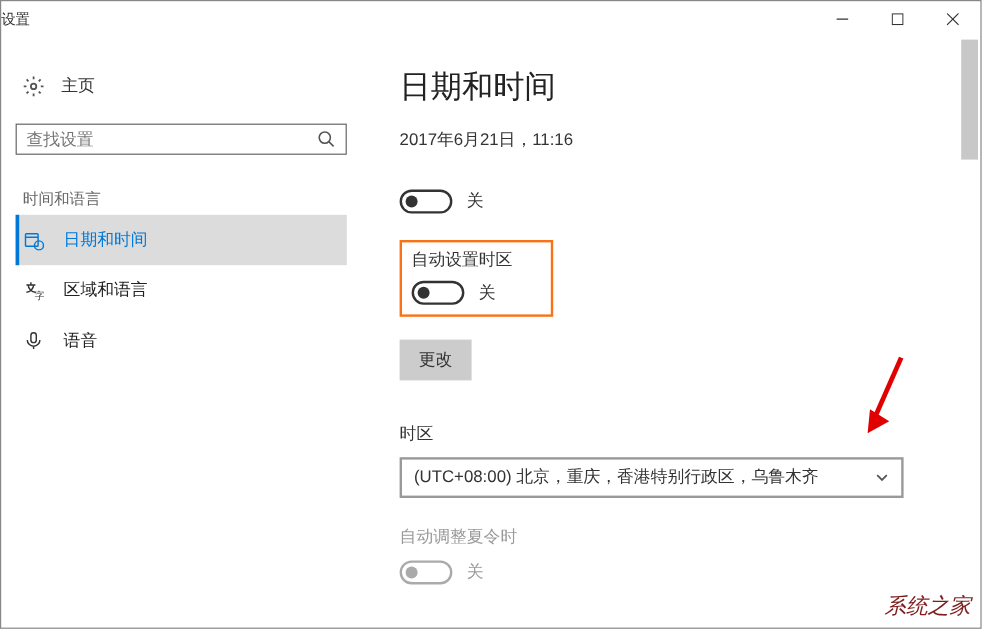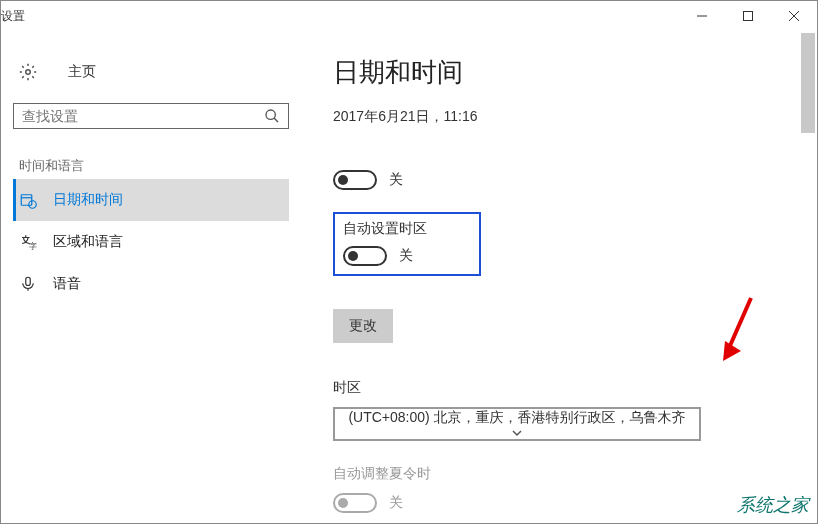--- a/index.html
+++ b/index.html
@@ -3,50 +3,50 @@
 <meta charset="utf-8">
 <style>
 * { margin: 0; padding: 0; box-sizing: border-box; font-family: "Microsoft YaHei", "Segoe UI", sans-serif; }
 body { background: #fff; width: 818px; height: 524px; overflow: hidden; position: relative; border: 1px solid #888; }
 .titlebar { height: 30px; display: flex; align-items: center; font-size: 12px; color: #333; }
 .titlebar-controls { position: absolute; right: 0; top: 0; display: flex; }
 .tb-btn { width: 46px; height: 30px; display: flex; align-items: center; justify-content: center; font-size: 11px; cursor: default; }
 .tb-btn svg { width: 10px; height: 10px; }
 .content { display: flex; height: calc(100% - 30px); }
 .sidebar { width: 300px; padding: 24px 12px 0 12px; }
-.home-row { display: flex; align-items: center; padding: 8px 6px; gap: 31px; font-size: 14px; color: #333; margin-bottom: 14px; }
+.home-row { display: flex; align-items: center; padding: 8px 6px; gap: 14px; font-size: 14px; color: #333; margin-bottom: 14px; }
 .gear { width: 18px; height: 18px; }
 .search-box { border: 1px solid #666; height: 26px; display: flex; align-items: center; padding: 0 8px; margin-bottom: 28px; }
 .search-box input { border: none; outline: none; flex: 1; font-size: 14px; background: transparent; }
 .search-box .sicon { width: 16px; height: 16px; color: #555; }
 .section-label { font-size: 13px; color: #666; margin-bottom: 4px; padding-left: 6px; }
 .nav-item { display: flex; align-items: center; gap: 16px; padding: 12px 6px; font-size: 14px; color: #222; cursor: default; }
 .nav-item.active { color: #0078d7; background: #dcdcdc; border-left: 3px solid #0078d7; padding-left: 3px; }
 .nav-item .nicon { width: 18px; height: 18px; flex-shrink: 0; }
 .main { flex: 1; padding: 24px 20px 0 32px; overflow: hidden; position: relative; }
 .main h1 { font-size: 26px; font-weight: 400; color: #222; margin-bottom: 18px; }
-.datetime-line { font-size: 14px; color: #333; margin-bottom: 44px; }
+.datetime-line { font-size: 14px; color: #333; margin-bottom: 32px; }
 .setting-label { font-size: 14px; color: #333; margin-bottom: 10px; }
 .setting-label.disabled { color: #999; }
 .toggle-row { display: flex; align-items: center; gap: 12px; margin-bottom: 22px; }
 .toggle { width: 44px; height: 20px; border: 2px solid #333; border-radius: 10px; position: relative; background: #fff; }
 .toggle.disabled { border-color: #aaa; }
 .toggle-knob { width: 10px; height: 10px; background: #333; border-radius: 50%; position: absolute; top: 3px; left: 3px; }
 .toggle.disabled .toggle-knob { background: #aaa; }
 .toggle-row span { font-size: 14px; color: #333; }
 .toggle-row.disabled span { color: #999; }
-.highlight-box { border: 2px solid #1d4ed8; padding: 6px 8px 2px 8px; margin-bottom: 33px; width: 148px; }
+.highlight-box { border: 2px solid #f97316; padding: 6px 8px 2px 8px; margin-bottom: 19px; width: 128px; }
 .highlight-box .setting-label { margin-bottom: 8px; }
 .highlight-box .toggle-row { margin-bottom: 6px; }
 .change-btn { background: #ccc; border: none; padding: 8px 16px; font-size: 14px; color: #333; margin-bottom: 36px; cursor: default; }
-.tz-select { width: 368px; height: 34px; border: 2px solid #999; display: flex; align-items: center; padding: 0 10px; font-size: 14px; color: #333; margin-bottom: 24px; justify-content: space-between; flex-direction: column; }
+.tz-select { width: 420px; height: 34px; border: 2px solid #999; display: flex; align-items: center; padding: 0 10px; font-size: 14px; color: #333; margin-bottom: 24px; justify-content: space-between; }
 .chev { width: 12px; height: 12px; }
 .arrow { position: absolute; left: 420px; top: 262px; pointer-events: none; }
 .scrollbar { position: absolute; right: 2px; top: 32px; width: 14px; height: 100px; background: #c8c8c8; }
-.watermark { position: absolute; right: 8px; bottom: 6px; font-size: 18px; color: #0f766e; font-style: italic; pointer-events: none; text-align: right; }
+.watermark { position: absolute; right: 8px; bottom: 6px; font-size: 18px; color: #7f1d1d; font-style: italic; pointer-events: none; text-align: right; }
 </style>
 </head>
 <body>
 
 <div class="titlebar">
   <span>设置</span>
   <div class="titlebar-controls">
     <div class="tb-btn">
         <svg viewBox="0 0 10 10">
           <line x1="0" y1="5" x2="10" y2="5" stroke="#333" stroke-width="1"></line>

